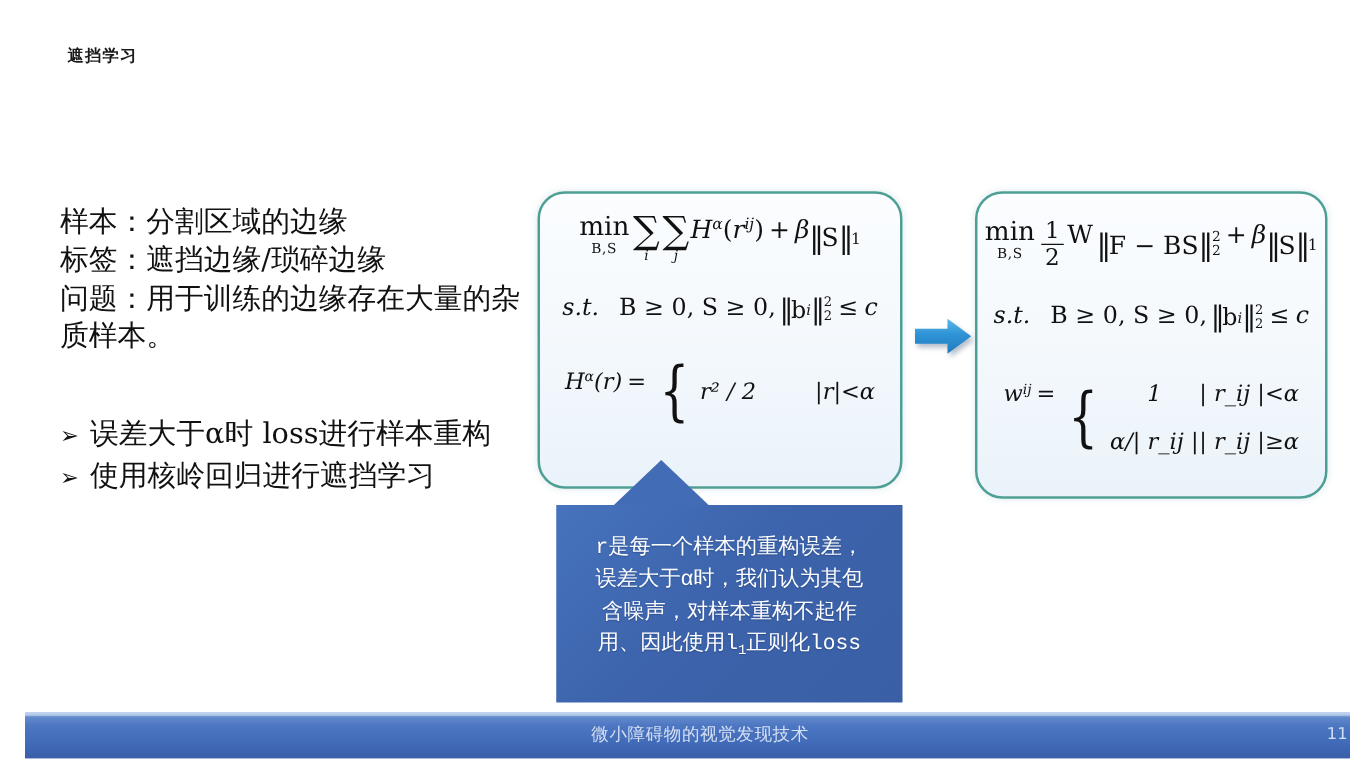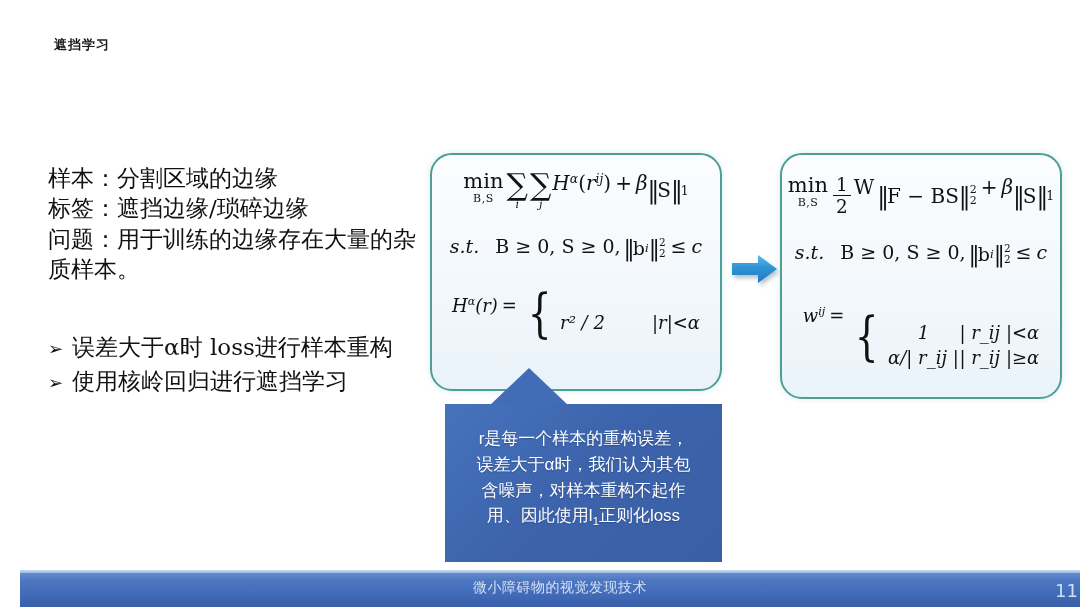--- a/index.html
+++ b/index.html
@@ -150,21 +150,21 @@
     align-items: center;
     margin-left: 2px;
   }
   .brace {
     font-size: 52px;
     line-height: 0.72;
     font-style: normal;
     margin-right: 4px;
     transform: scaleX(0.72);
   }
-  .cases-rows { display: flex; flex-direction: column; gap: 4px; margin-top: 17px; }
+  .cases-rows { display: flex; flex-direction: column; gap: 17px; }
   .cases-row { display: flex; align-items: center; }
   .cases-row .val { min-width: 92px; }
   .cases-row .cond { white-space: nowrap; }
 
   .eq-line {
     position: absolute;
     width: 100%;
     display: flex;
     justify-content: center;
   }
@@ -212,21 +212,21 @@
     position: absolute;
     left: 0;
     top: 22px;
     width: 277px;
     padding: 0 30px;
     box-sizing: border-box;
     color: #ffffff;
     font-size: 17px;
     line-height: 1.52;
     text-align: center;
-    font-family: Liberation Sans, sans-serif;
+    font-family: Liberation Mono, monospace;
     text-shadow: 0 1px 1px rgba(20, 40, 80, 0.35);
   }
   .callout-text .subsc { font-size: 0.66em; vertical-align: sub; }
 
   
   .footer {
     position: absolute;
     left: 0;
     top: 570px;
     width: 1080px;
@@ -252,21 +252,21 @@
     font-size: 14px;
     letter-spacing: 0.5px;
     font-family: "DejaVu Sans", "Liberation Sans", sans-serif;
     opacity: 0.92;
   }
   .footer-page {
     position: absolute;
     right: 22px;
     top: 10px;
     color: #cfe0f6;
-    font-size: 18px;
+    font-size: 13px;
     font-family: "DejaVu Sans", "Liberation Sans", sans-serif;
   }
 </style>
 </head>
 <body>
 
 <div class="slide">
 
   <div class="slide-title">遮挡学习</div>
 

